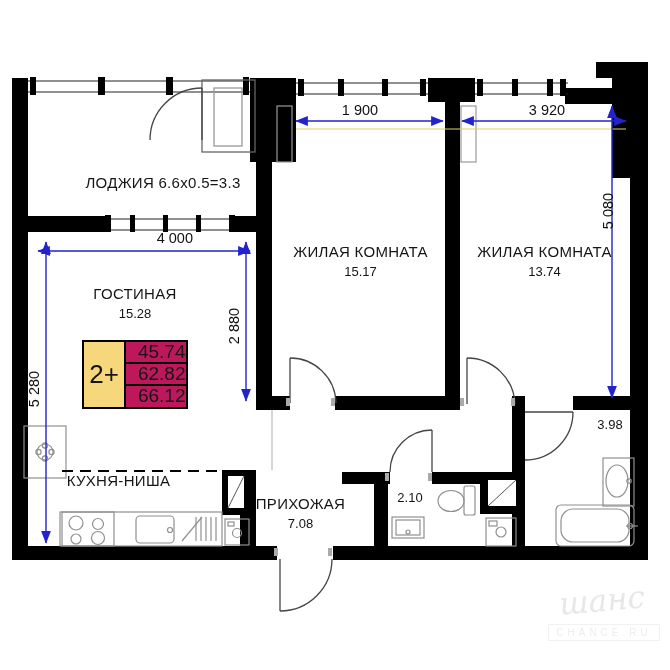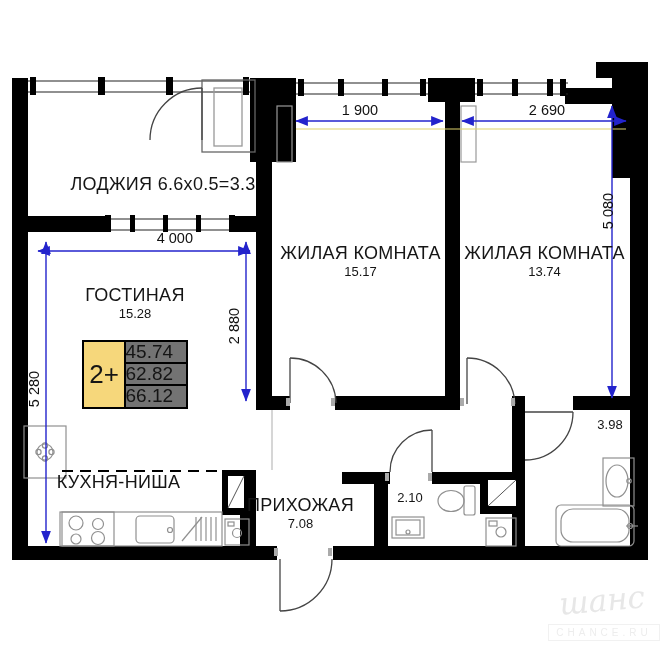--- a/index.html
+++ b/index.html
@@ -1,29 +1,29 @@
 <!DOCTYPE html>
 <html><head>
 <meta charset="utf-8">
 <style>
   html,body{margin:0;padding:0;background:#ffffff;}
   .plan{position:relative;width:670px;height:670px;background:#fff;overflow:hidden;
         font-family:"Liberation Sans",sans-serif;color:#151515;}
   svg.linework{position:absolute;left:0;top:0;}
   .lbl{position:absolute;text-align:center;white-space:nowrap;color:#151515;}
-  .room-name{font-size:18px;letter-spacing:.3px;}
+  .room-name{font-size:15px;letter-spacing:.3px;}
   .room-area{font-size:13px;}
   .dim{font-size:14.5px;color:#111;}
   .vert{transform:rotate(-90deg);}
   .stamp{position:absolute;left:82px;top:340px;display:flex;align-items:stretch;}
   .stamp-type{width:40px;background:#f6d77b;border:2.5px solid #000;display:flex;
               align-items:center;justify-content:center;font-size:26px;}
   .stamp-vals{display:flex;flex-direction:column;margin-left:-2.5px;}
   .stamp-val{width:60px;border:2.5px solid #000;font-size:19px;line-height:20.5px;
-             text-align:left;margin-top:-2.5px;background:#737373;}
+             text-align:right;margin-top:-2.5px;background:#be185d;}
   .stamp-val:first-child{margin-top:0;}
   .wm-script{position:absolute;left:532px;top:582px;width:140px;text-align:center;
              font-family:"DejaVu Serif",serif;font-style:italic;font-size:31px;
              color:#e7e7e7;transform:rotate(-5deg);}
   .wm-site{position:absolute;left:548px;top:624px;width:110px;text-align:center;
            font-size:10px;letter-spacing:4px;color:#ededed;border:1px solid #f1f1f1;
            padding:2px 0;}
 </style>
 </head>
 <body>
@@ -239,21 +239,21 @@
 
   <div class="lbl room-name" style="left:36px;top:472px;width:165px;">КУХНЯ-НИША</div>
 
   <div class="lbl room-name" style="left:218px;top:495px;width:165px;">ПРИХОЖАЯ</div>
   <div class="lbl room-area" style="left:218px;top:516px;width:165px;">7.08</div>
 
   <div class="lbl room-area" style="left:378px;top:490px;width:64px;">2.10</div>
   <div class="lbl room-area" style="left:578px;top:417px;width:64px;">3.98</div>
 
   <div class="lbl dim" style="left:310px;top:102px;width:100px;">1 900</div>
-  <div class="lbl dim" style="left:497px;top:102px;width:100px;">2 690</div>
+  <div class="lbl dim" style="left:497px;top:102px;width:100px;">3 920</div>
   <div class="lbl dim vert" style="left:558px;top:203px;width:100px;">5 080</div>
   <div class="lbl dim" style="left:93px;top:230px;width:100px;text-align:right;">4 000</div>
   <div class="lbl dim vert" style="left:-16px;top:381px;width:100px;">5 280</div>
   <div class="lbl dim vert" style="left:184px;top:318px;width:100px;">2 880</div>
 
   <div class="stamp">
     <div class="stamp-type">2+</div>
     <div class="stamp-vals">
       <div class="stamp-val">45.74</div>
       <div class="stamp-val">62.82</div>

